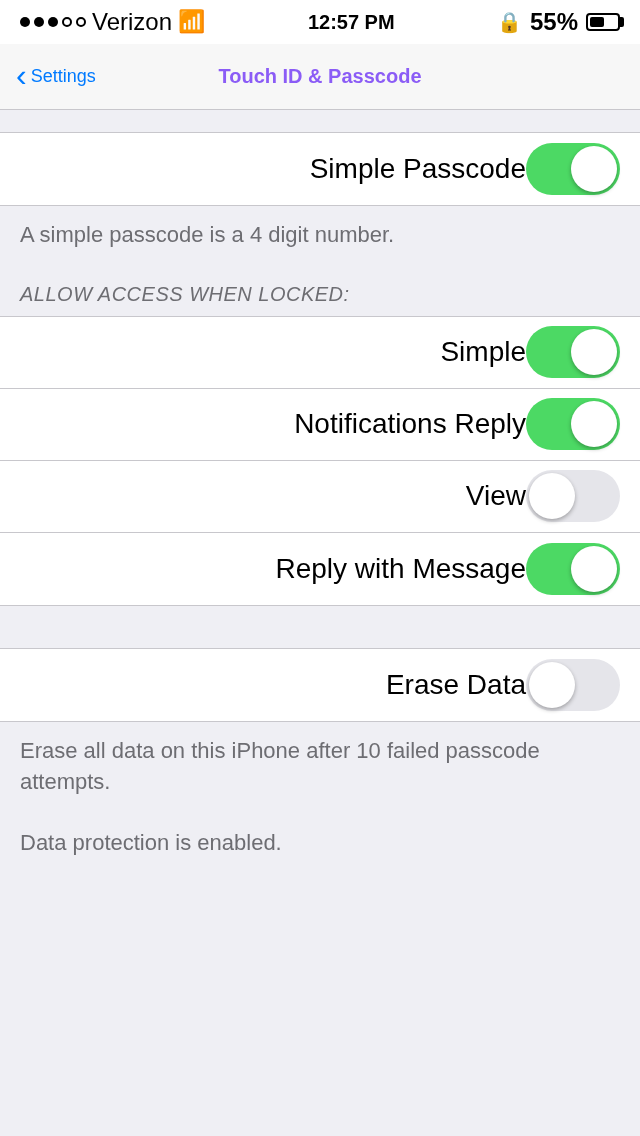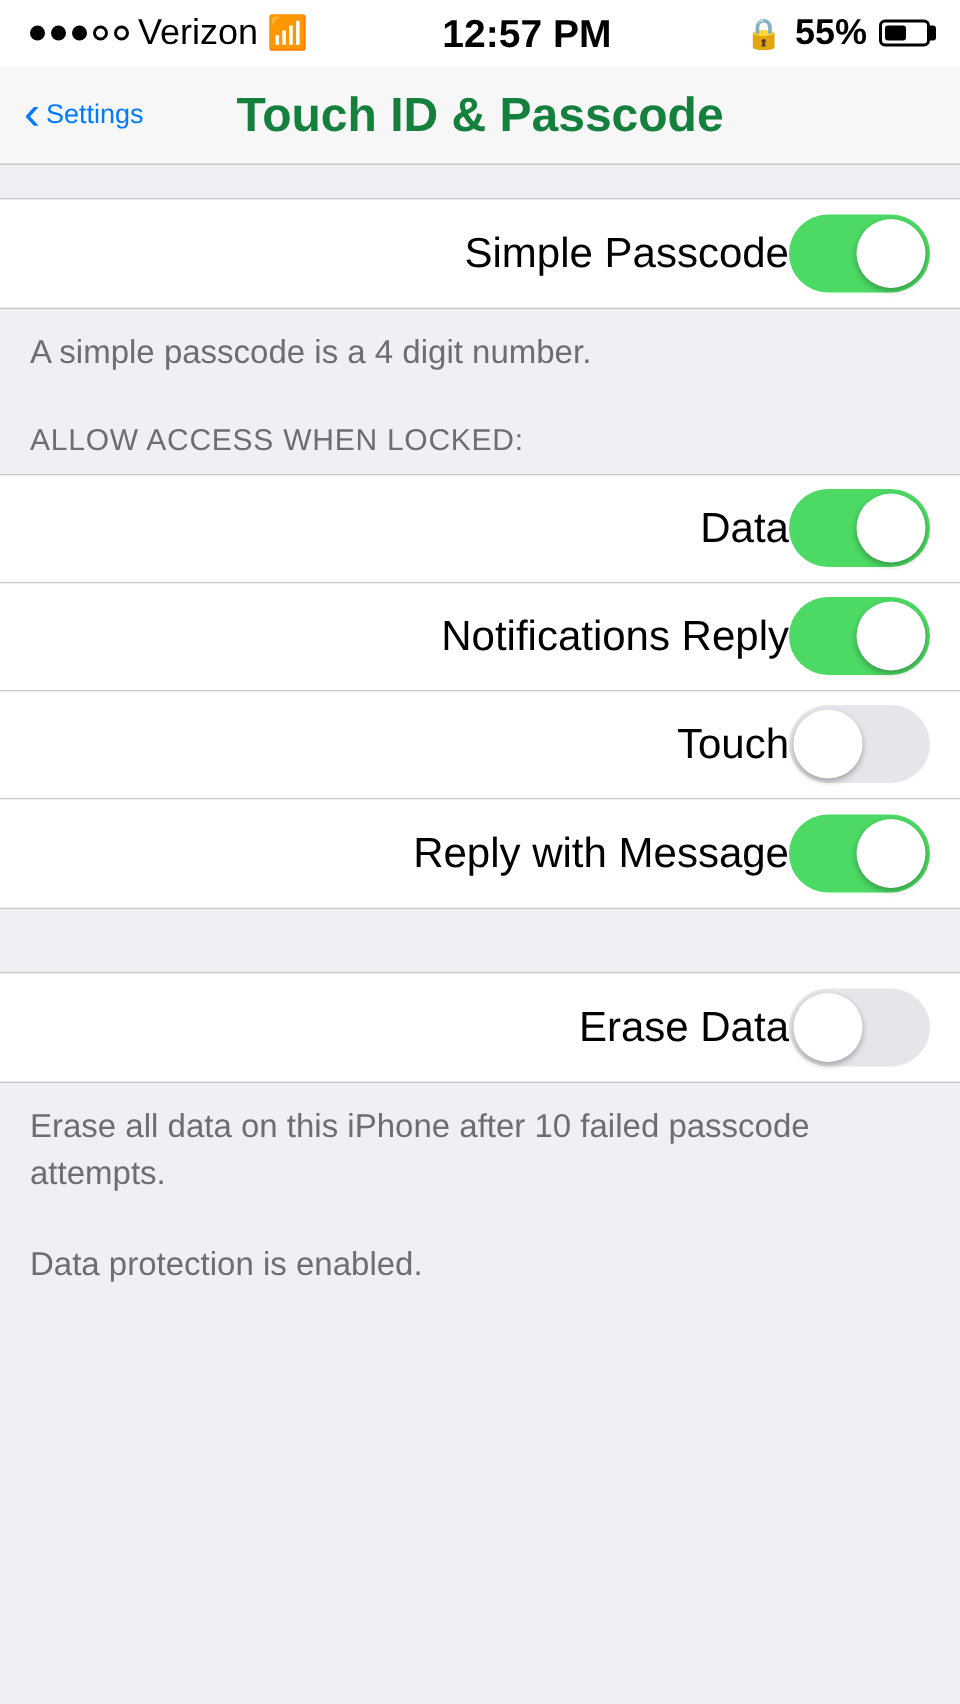--- a/index.html
+++ b/index.html
@@ -52,23 +52,23 @@
       cursor: pointer;
     }
     .back-chevron {
       font-size: 32px;
       margin-top: -2px;
     }
     .nav-title {
       position: absolute;
       left: 50%;
       transform: translateX(-50%);
-      font-size: 32px;
+      font-size: 20px;
       font-weight: 600;
-      color: #15803d;
+      color: #8b5cf6;
       white-space: nowrap;
     }
 
     
     .settings-section {
       background: #fff;
       border-top: 1px solid #c8c7cc;
       border-bottom: 1px solid #c8c7cc;
       margin-bottom: 0;
     }
@@ -126,20 +126,21 @@
       line-height: 1.4;
     }
 
     
     .section-header {
       padding: 18px 20px 10px 20px;
       font-size: 20px;
       color: #6d6d72;
       letter-spacing: 0.5px;
       text-transform: uppercase;
+      font-style: italic;
     }
 
     
     .spacer {
       height: 22px;
     }
     .spacer-large {
       height: 42px;
     }
   </style>
@@ -151,21 +152,21 @@
     <div class="status-dots">
       <div class="dot"></div>
       <div class="dot"></div>
       <div class="dot"></div>
       <div class="dot empty"></div>
       <div class="dot empty"></div>
     </div>
     <span style="font-size:24px;font-weight:500;">Verizon</span>
     <span style="font-size:22px;">📶</span>
   </div>
-  <div style="font-size:26px;font-weight:600;">12:57 PM</div>
+  <div style="font-size:20px;font-weight:600;">12:57 PM</div>
   <div class="status-right">
     <span style="font-size:20px;">🔒</span>
     <span class="battery-pct">55%</span>
     <div class="battery-icon">
       <div class="battery-fill"></div>
     </div>
   </div>
 </div>
 
 <div class="nav-bar">
@@ -185,35 +186,35 @@
     </div>
   </div>
 </div>
 <div class="section-desc">A simple passcode is a 4 digit number.</div>
 
 <div class="section-header">ALLOW ACCESS WHEN LOCKED:</div>
 
 <div class="settings-section">
 
   <div class="settings-row">
-    <span class="row-label">Data</span>
+    <span class="row-label">Simple</span>
     <div class="toggle on">
       <div class="toggle-knob"></div>
     </div>
   </div>
 
   <div class="settings-row">
     <span class="row-label">Notifications Reply</span>
     <div class="toggle on">
       <div class="toggle-knob"></div>
     </div>
   </div>
 
   <div class="settings-row">
-    <span class="row-label">Touch</span>
+    <span class="row-label">View</span>
     <div class="toggle off">
       <div class="toggle-knob"></div>
     </div>
   </div>
 
 
   <div class="settings-row">
     <span class="row-label">Reply with Message</span>
     <div class="toggle on">
       <div class="toggle-knob"></div>

